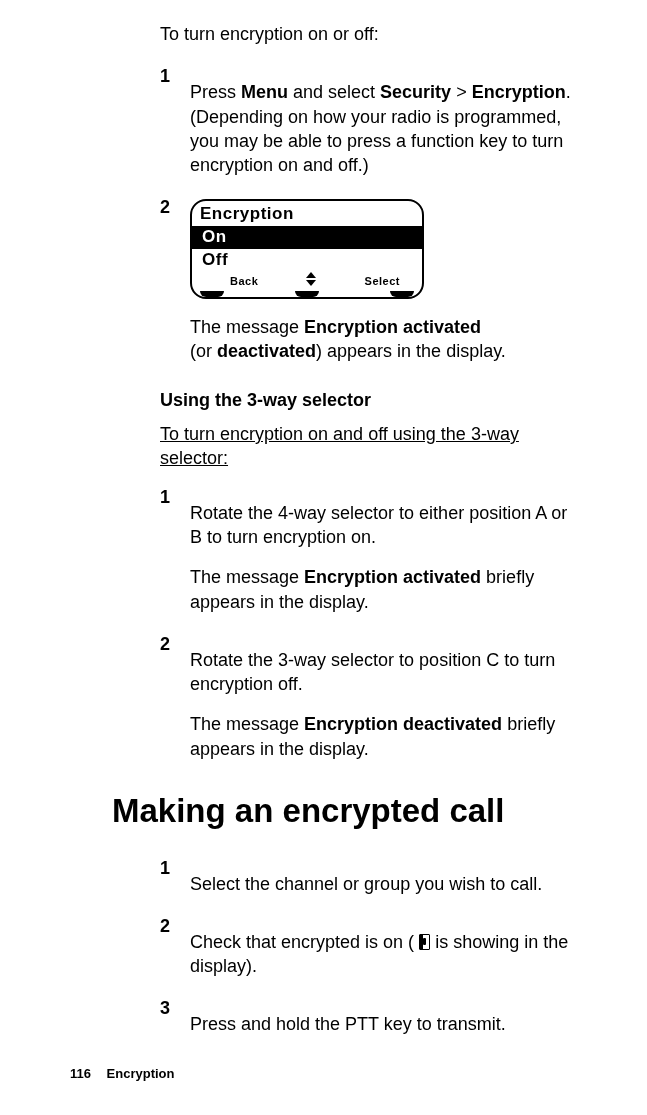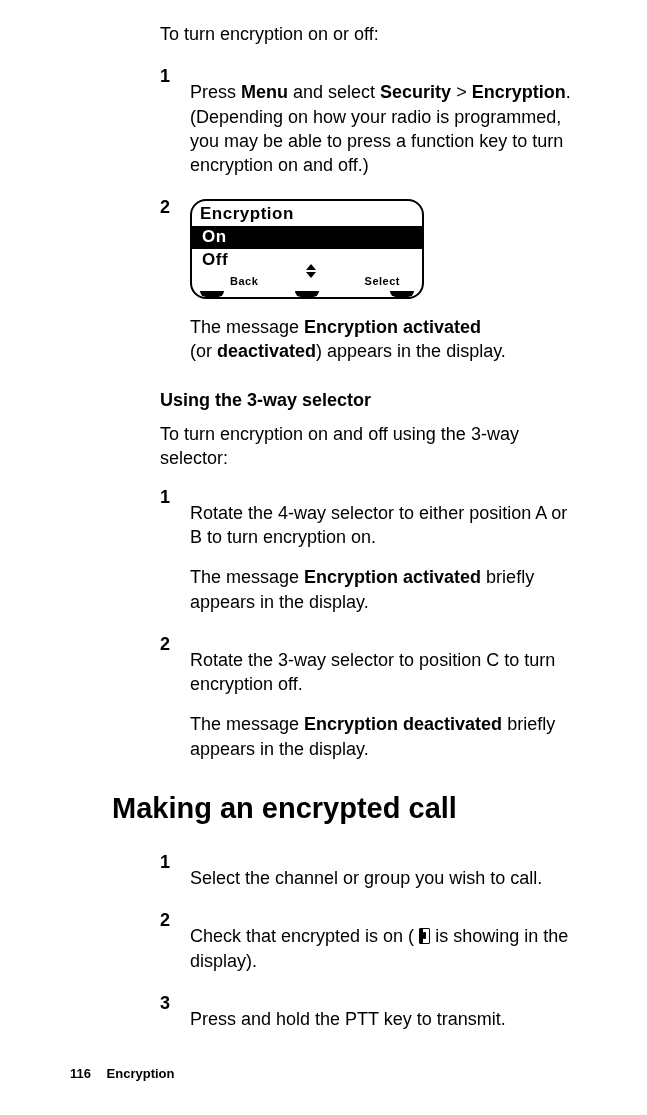--- a/index.html
+++ b/index.html
@@ -39,21 +39,21 @@
   .list-body p:last-child {
     margin-bottom: 0;
   }
   b { font-weight: bold; }
   h3.sub {
     font-size: 18px;
     font-weight: bold;
     margin: 24px 0 10px 0;
   }
   h2.section {
-    font-size: 29px;
+    font-size: 33px;
     font-weight: bold;
     margin: 28px 0 22px -48px;
   }
   .radio-display {
     border: 2px solid #000;
     border-radius: 16px;
     width: 230px;
     margin: 4px 0 12px 0;
     overflow: hidden;
     font-family: "Arial Black", Arial, sans-serif;
@@ -70,21 +70,21 @@
     font-weight: 900;
     font-size: 17px;
   }
   .radio-row.sel {
     background: #000;
     color: #fff;
   }
   .radio-bottom {
     display: flex;
     justify-content: space-between;
-    align-items: flex-start;
+    align-items: center;
     padding: 2px 22px 4px 38px;
     font-size: 11px;
     font-weight: bold;
   }
   .arrows {
     display: inline-block;
     width: 0; height: 0;
     position: relative;
   }
   .arrows::before {
@@ -178,21 +178,21 @@
       </div>
 
       <p>
         <span>The message </span><b>Encryption activated</b><br>
         <span> (or </span><b>deactivated</b><span>) appears in the display.</span>
       </p>
     </div>
   </div>
 
   <h3 class="sub">Using the 3-way selector</h3>
-  <p style="margin:0 0 14px 0;">To turn encryption on and off using the 3-way selector:</p>
+  <p style="margin:0 0 14px 0;text-decoration:underline;">To turn encryption on and off using the 3-way selector:</p>
 
   <div class="list-item">
     <div class="list-num">1</div>
     <div class="list-body">
       <p>Rotate the 4-way selector to either position A or B to turn encryption on.</p>
       <p>
         <span>The message </span><b>Encryption activated</b><span> briefly appears in the display.</span>
       </p>
     </div>
   </div>

